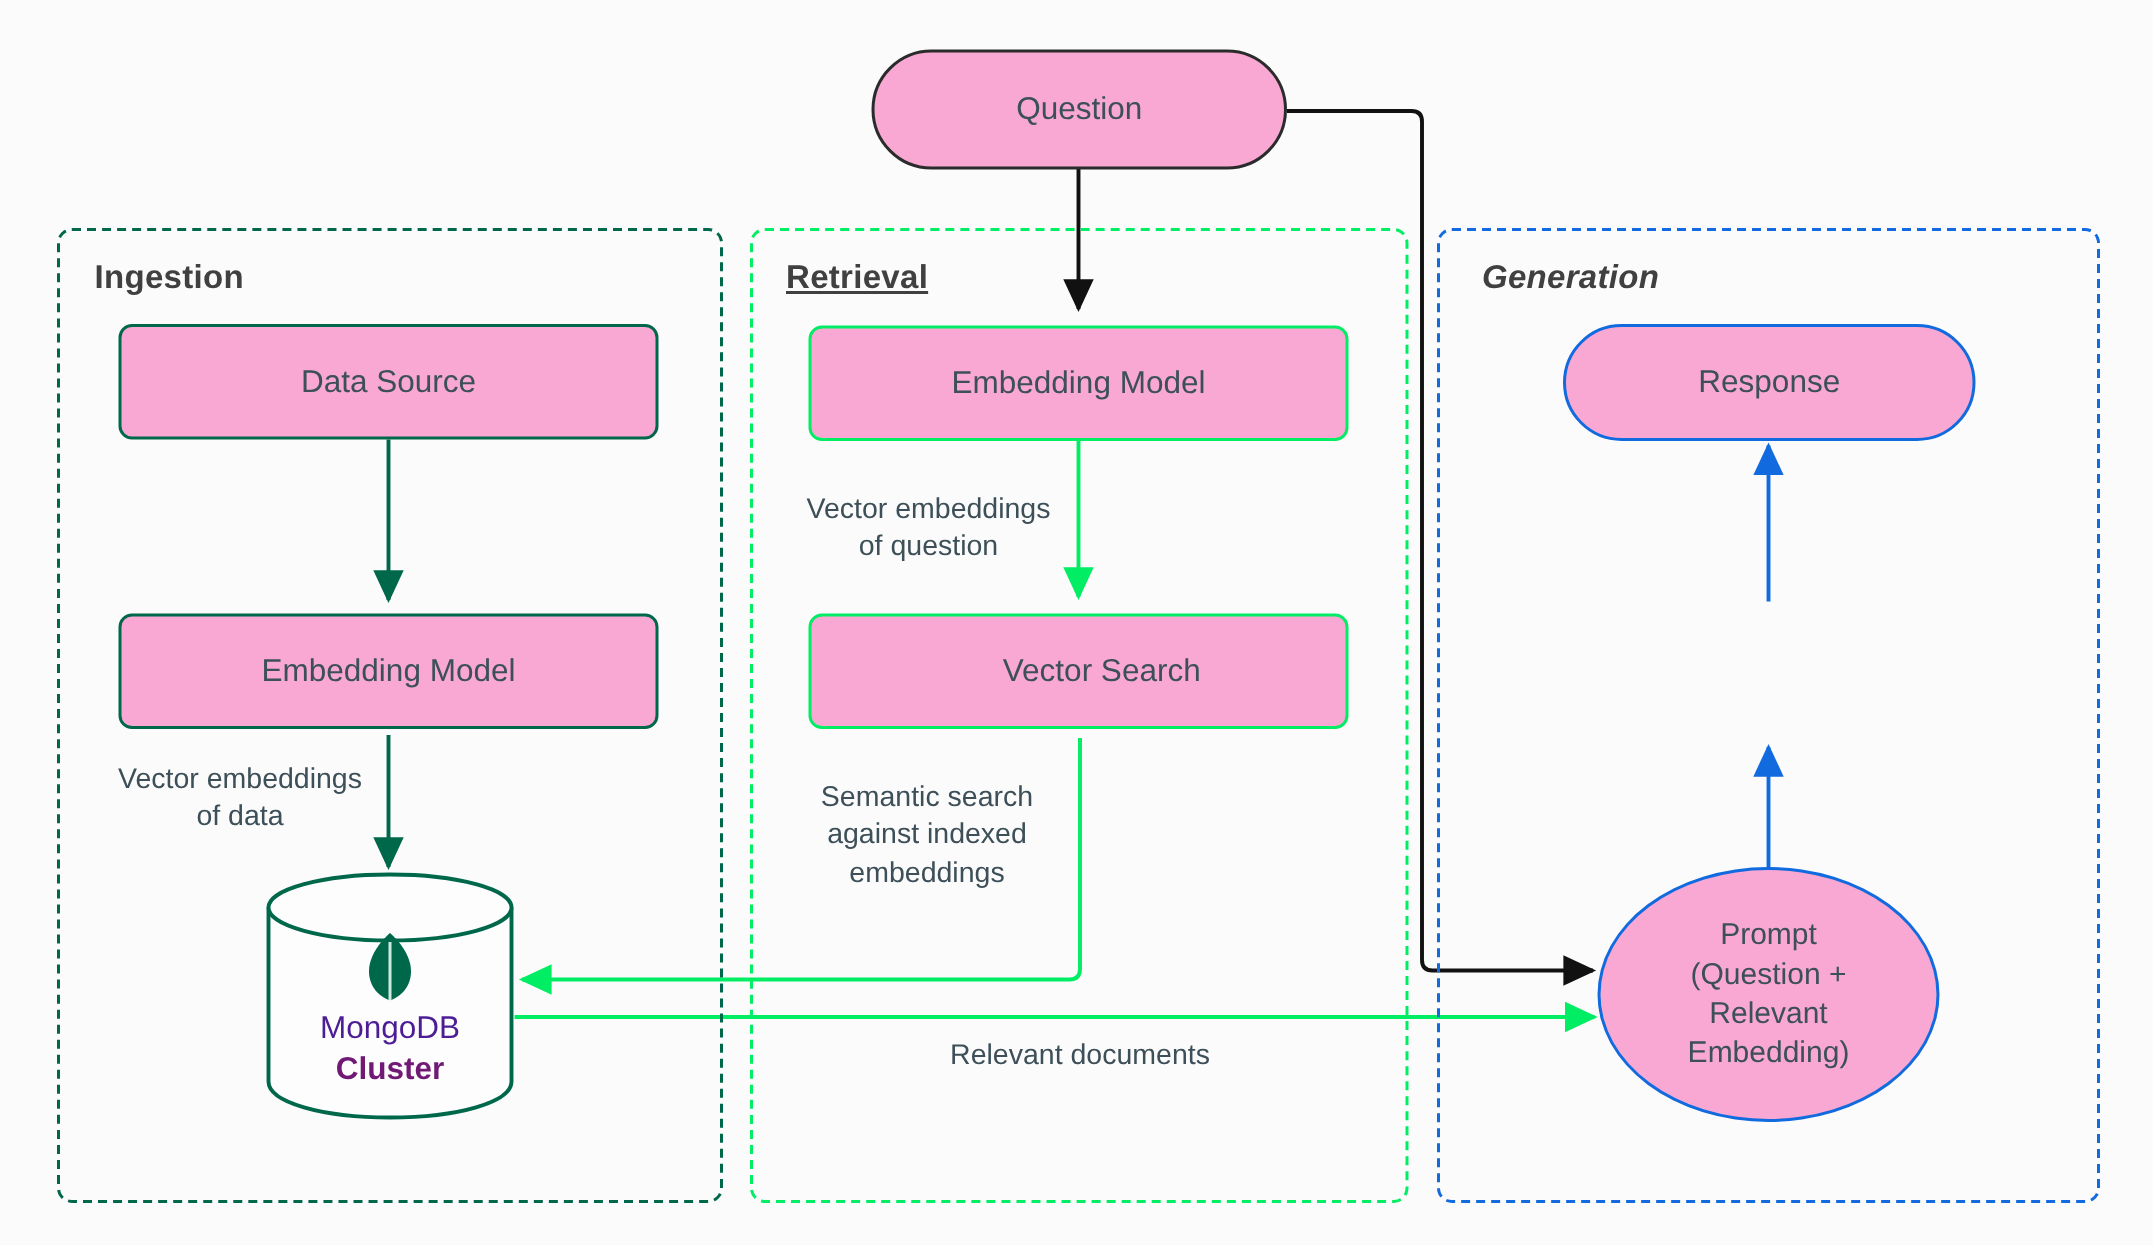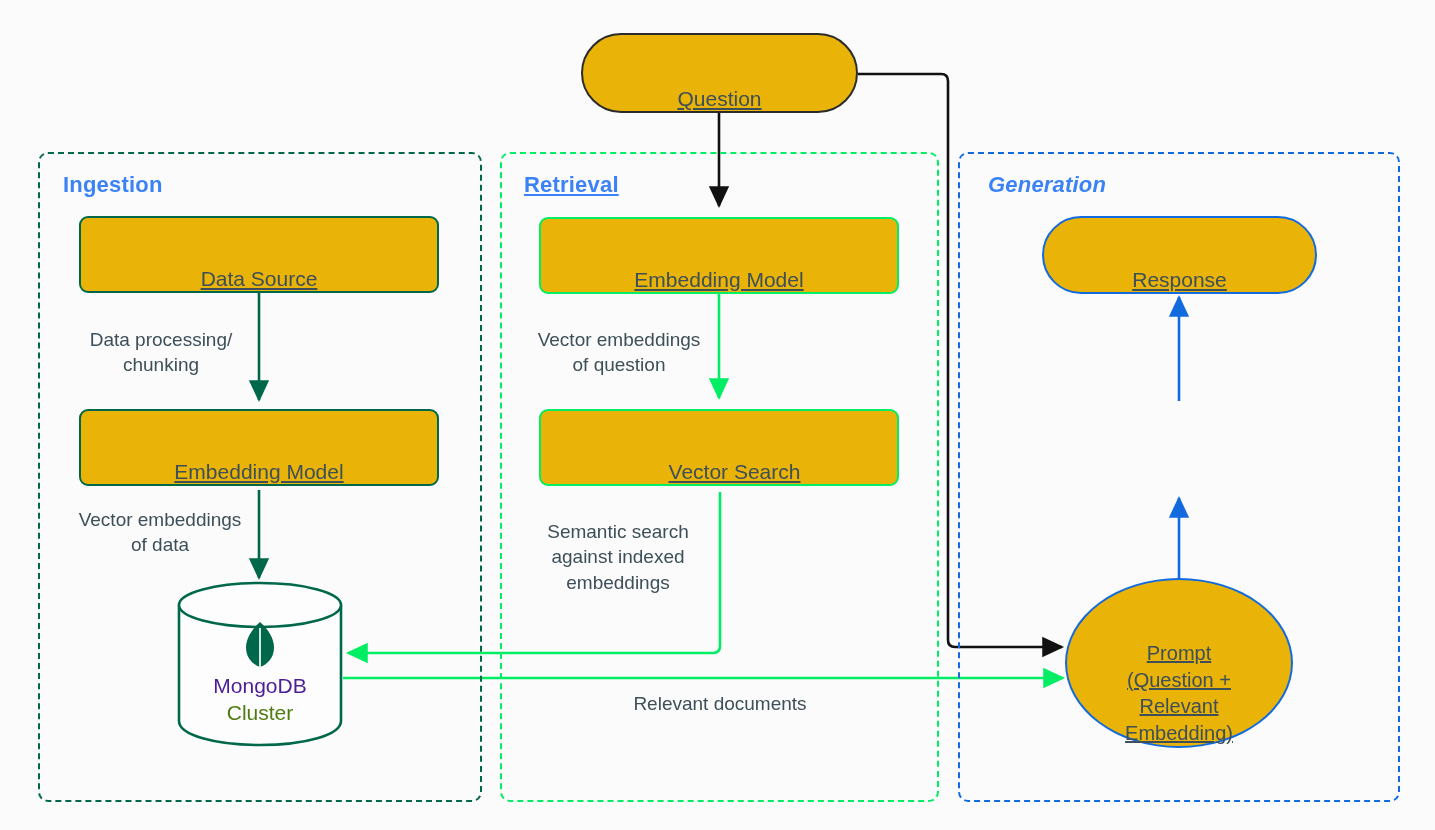--- a/index.html
+++ b/index.html
@@ -8,46 +8,46 @@
     background:#fbfbfb;
     font-family:"Liberation Sans", sans-serif;
     overflow:hidden;
   }
   #stage{position:relative;width:1435px;height:830px;}
   svg#wires{position:absolute;left:0;top:0;width:1435px;height:830px;pointer-events:none;}
 
   
   .panel{position:absolute;border-style:dashed;border-width:2.5px;border-radius:10px;background:transparent;}
   .panel-title{
-    position:absolute;font-weight:bold;font-size:22px;color:#3b82f6;
+    position:absolute;font-weight:bold;font-size:22px;color:#404040;
     letter-spacing:.2px;white-space:nowrap;
   }
 
   
   .node{
-    position:absolute;display:flex;align-items:flex-end;justify-content:center;
-    background:#eab308;box-sizing:border-box;text-align:center;
-    color:#3d4f58;font-size:21px;text-decoration:underline;
+    position:absolute;display:flex;align-items:center;justify-content:center;
+    background:#f9a8d4;box-sizing:border-box;text-align:center;
+    color:#3d4f58;font-size:21px;
   }
   .node.box{border-width:2.5px;border-style:solid;border-radius:9px;}
   .node.pill{border-width:2.5px;border-style:solid;border-radius:999px;}
   .node.circle{border-width:2.5px;border-style:solid;border-radius:50%;line-height:1.32;font-size:20px;}
 
   .edge-label{
     position:absolute;color:#3d4f58;font-size:19px;line-height:1.34;text-align:center;
     white-space:pre-line;
   }
 
   
   .cyl{position:absolute;}
   .cyl-text{
     position:absolute;width:100%;text-align:center;font-size:21px;line-height:1.28;
   }
   .cyl-text .l1{color:#4c1d95;display:block;}
-  .cyl-text .l2{color:#4d7c0f;display:block;}
+  .cyl-text .l2{color:#701a75;display:block;font-weight:bold;}
 </style>
 </head>
 <body>
 
 <div id="stage">
 
   <svg id="wires" viewBox="0 0 1435 830">
     <defs>
       <marker id="ah-dark" markerWidth="9" markerHeight="9" refX="7.6" refY="4.5" orient="auto">
         <path d="M0,0.6 L8.4,4.5 L0,8.4 z" fill="#00684A"></path>
@@ -92,22 +92,20 @@
   <div class="panel-title" style="left:988px;top:172px;font-style:italic;">Generation</div>
 
   <div class="node pill" style="left:581px;top:33px;width:277px;height:80px;border-color:#2b2b2b;color:#3d4f58;">
     <span>Question</span>
   </div>
 
   <div class="node box" style="left:79px;top:216px;width:360px;height:77px;border-color:#00684A;">
     <span>Data Source</span>
   </div>
 
-  <div class="edge-label" style="left:66px;top:327px;width:190px;">Data processing/
-chunking</div>
 
   <div class="node box" style="left:79px;top:409px;width:360px;height:77px;border-color:#00684A;">
     <span>Embedding Model</span>
   </div>
 
   <div class="edge-label" style="left:60px;top:507px;width:200px;">Vector embeddings
 of data</div>
 
   <div class="cyl" style="left:176px;top:578px;width:168px;height:170px;">
     <svg width="168" height="170" viewBox="0 0 168 170">

